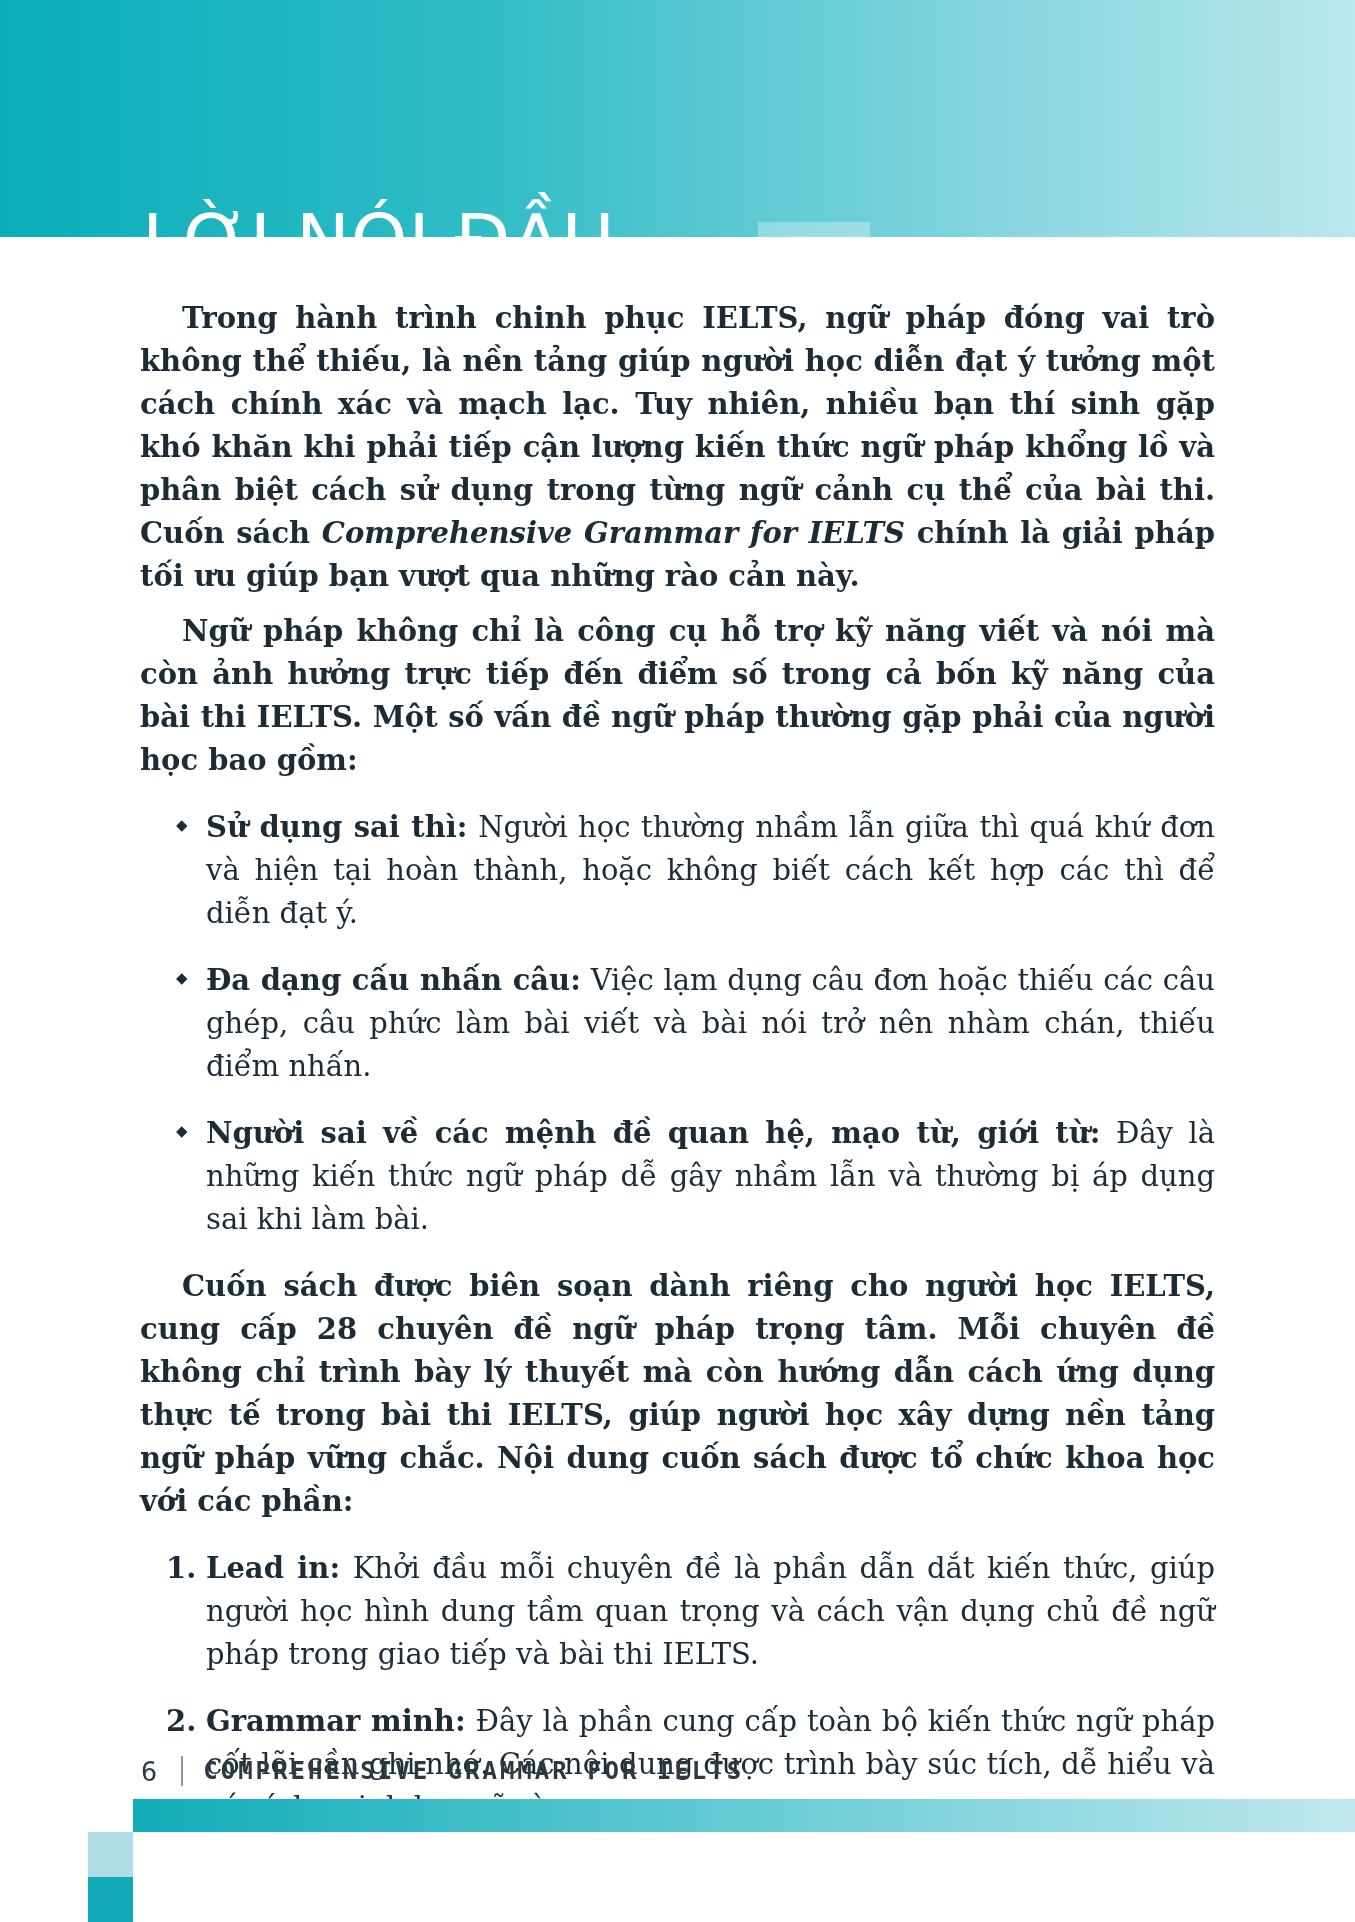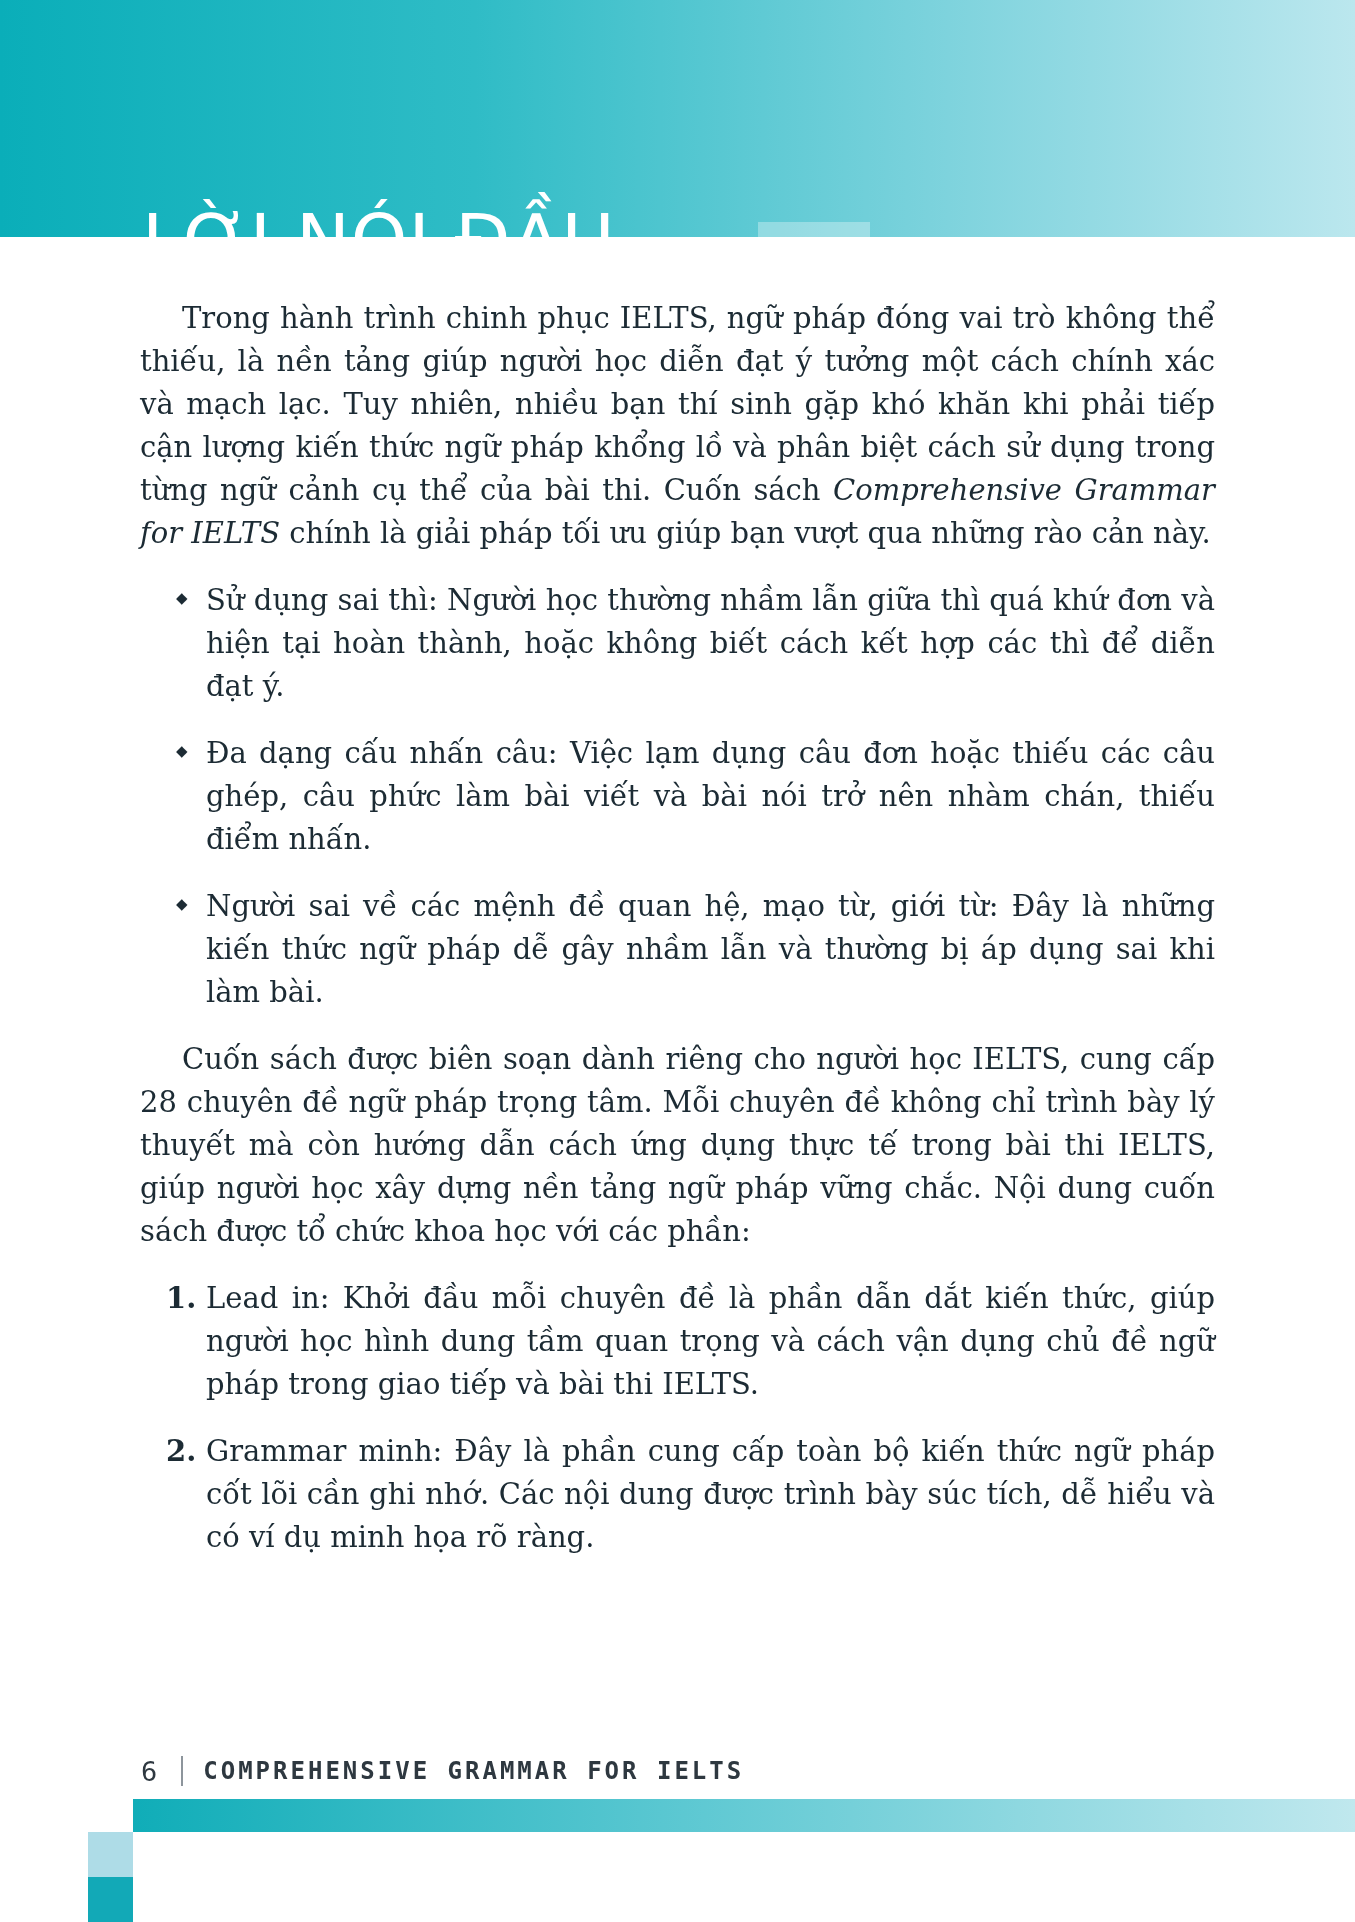--- a/index.html
+++ b/index.html
@@ -37,24 +37,24 @@
 
   
   .content {
     position: absolute; top: 237px; left: 0;
     width: 1355px;
     padding: 60px 140px 0 140px;
     font-size: 29px;
     line-height: 43px;
     text-align: justify;
   }
-  .para { margin: 0 0 12px 0; text-indent: 42px; }
+  .para { margin: 0 0 12px 0; text-indent: 42px; font-weight: bold; }
   .para:last-child { margin-bottom: 0; }
   .book-italic { font-style: italic; }
-  .lead { font-weight: normal; }
+  .lead { font-weight: bold; }
 
   .bullet-item {
     position: relative;
     padding-left: 66px;
     margin: 24px 0;
   }
   .bullet-glyph {
     position: absolute; left: 36px; top: 12px;
     font-family: "DejaVu Sans", "Liberation Sans", sans-serif;
     font-size: 15px; line-height: 15px;
@@ -116,20 +116,21 @@
 
 <div class="header-band">
   <div class="header-accent"></div>
 </div>
 <h1 class="page-title">LỜI NÓI ĐẦU</h1>
 
 <div class="content">
 
   <p class="para"><span>Trong hành trình chinh phục IELTS, ngữ pháp đóng vai trò không thể thiếu, là nền tảng giúp người học diễn đạt ý tưởng một cách chính xác và mạch lạc. Tuy nhiên, nhiều bạn thí sinh gặp khó khăn khi phải tiếp cận lượng kiến thức ngữ pháp khổng lồ và phân biệt cách sử dụng trong từng ngữ cảnh cụ thể của bài thi. Cuốn sách </span><i class="book-italic">Comprehensive Grammar for IELTS</i><span> chính là giải pháp tối ưu giúp bạn vượt qua những rào cản này.</span></p>
 
+  <p class="para">Ngữ pháp không chỉ là công cụ hỗ trợ kỹ năng viết và nói mà còn ảnh hưởng trực tiếp đến điểm số trong cả bốn kỹ năng của bài thi IELTS. Một số vấn đề ngữ pháp thường gặp phải của người học bao gồm:</p>
 
   <div class="bullet-item">
     <span class="bullet-glyph">◆</span>
     <span class="lead">Sử dụng sai thì:</span>
     <span>Người học thường nhầm lẫn giữa thì quá khứ đơn và hiện tại hoàn thành, hoặc không biết cách kết hợp các thì để diễn đạt ý.</span>
   </div>
 
   <div class="bullet-item">
     <span class="bullet-glyph">◆</span>
     <span class="lead">Đa dạng cấu nhấn câu:</span>

